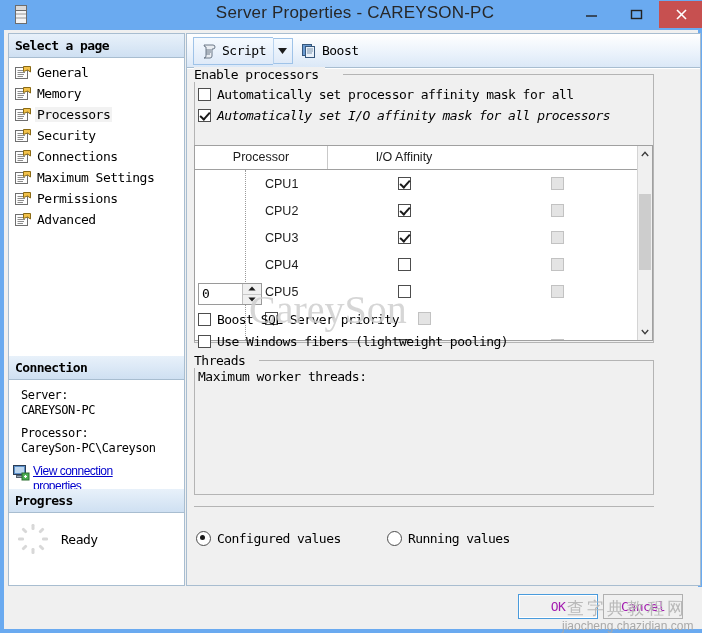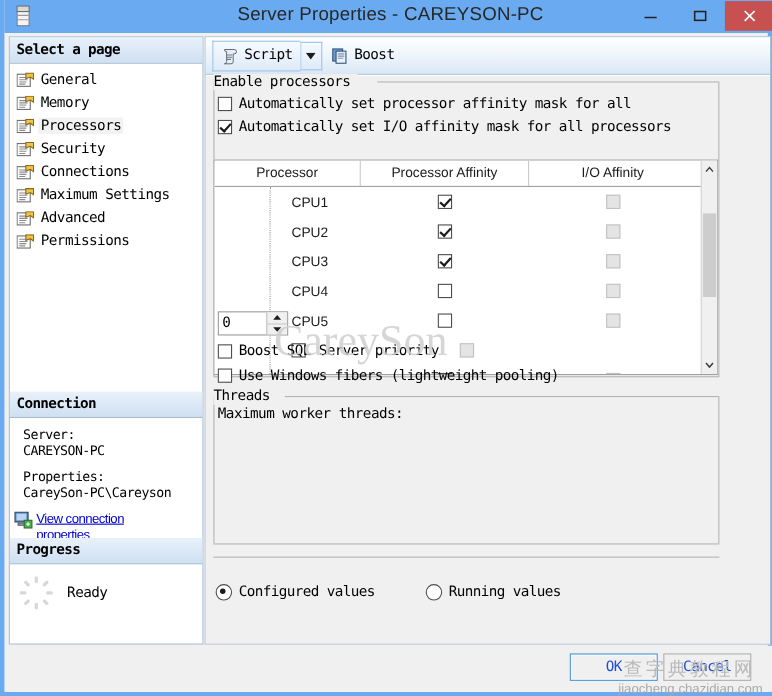--- a/index.html
+++ b/index.html
@@ -452,21 +452,21 @@
   }
   .dlg-btn {
     position: absolute;
     top: 7px;
     width: 80px;
     height: 25px;
     background: #f0f0f0;
     font-family: "DejaVu Sans Mono", monospace;
     font-size: 13px;
     letter-spacing: -0.5px;
-    color: #1d4ed8;
+    color: #a21caf;
     cursor: default;
     box-sizing: border-box;
     padding: 0;
   }
   #btn-ok {
     left: 510px;
     border: 1px solid #4a9bdc;
     box-shadow: inset 0 0 0 1px #ffffff;
   }
   #btn-cancel {
@@ -614,42 +614,42 @@
         </div>
         <div class="page-item">
           <svg class="pg-icon" viewBox="0 0 16 14">
   <rect x="0.5" y="1.5" width="12" height="11" fill="#fdfdfd" stroke="#6f6f6f"></rect>
   <line x1="2.5" y1="4.5" x2="10" y2="4.5" stroke="#8c8c8c"></line>
   <line x1="2.5" y1="6.5" x2="10" y2="6.5" stroke="#8c8c8c"></line>
   <line x1="2.5" y1="8.5" x2="9" y2="8.5" stroke="#8c8c8c"></line>
   <line x1="2.5" y1="10.5" x2="8" y2="10.5" stroke="#8c8c8c"></line>
   <path d="M8.5 0.5 L15.5 0.5 L15.5 6 L12.5 4 L8.5 5.5 Z" fill="#f2c14a" stroke="#8a6a14"></path>
 </svg>
-          <span class="page-label">Advanced</span>
+          <span class="page-label">Permissions</span>
         </div>
         <div class="page-item">
           <svg class="pg-icon" viewBox="0 0 16 14">
   <rect x="0.5" y="1.5" width="12" height="11" fill="#fdfdfd" stroke="#6f6f6f"></rect>
   <line x1="2.5" y1="4.5" x2="10" y2="4.5" stroke="#8c8c8c"></line>
   <line x1="2.5" y1="6.5" x2="10" y2="6.5" stroke="#8c8c8c"></line>
   <line x1="2.5" y1="8.5" x2="9" y2="8.5" stroke="#8c8c8c"></line>
   <line x1="2.5" y1="10.5" x2="8" y2="10.5" stroke="#8c8c8c"></line>
   <path d="M8.5 0.5 L15.5 0.5 L15.5 6 L12.5 4 L8.5 5.5 Z" fill="#f2c14a" stroke="#8a6a14"></path>
 </svg>
-          <span class="page-label">Permissions</span>
+          <span class="page-label">Advanced</span>
         </div>
       </div>
 
     <div id="connection-box">
       <div class="side-header">Connection</div>
       <div id="conn-body">
         <div>Server:</div>
         <div>CAREYSON-PC</div>
         <div class="conn-gap"></div>
-        <div>Properties:</div>
+        <div>Processor:</div>
         <div>CareySon-PC\Careyson</div>
         <div id="conn-link-row">
           <svg width="17" height="16" viewBox="0 0 17 16">
             <rect x="0.5" y="0.5" width="12" height="9" fill="#5b8fc9" stroke="#2c3e55"></rect>
             <rect x="2" y="2" width="9" height="6" fill="#bcd6ef"></rect>
             <rect x="3.5" y="10.5" width="6" height="2" fill="#9aa7b5" stroke="#55606c"></rect>
             <rect x="9" y="8" width="7" height="7" fill="#4caf50" stroke="#2d6e30"></rect>
             <path d="M11 11.5 h3 M12.5 10 v3" stroke="#fff" stroke-width="1.2"></path>
           </svg>
           <a id="conn-link">View connection properties</a>
@@ -711,29 +711,28 @@
       <div class="group-label" style="left:7px; top:-2px;">Enable processors</div>
       <div class="group-line" style="left:156px; top:5px; width:310px;"></div>
       <div class="grp-right" style="left:466px; top:5px; height:268px;"></div>
       <div class="grp-left" style="left:7px; top:5px; height:268px;"></div>
       <div class="group-line" style="left:7px; top:273px; width:460px;"></div>
 
       <div class="cb-row" style="left:11px; top:18px;">
         <span class="cb" id="cb-auto-proc"></span>
         <span class="lbl">Automatically set processor affinity mask for all</span>
       </div>
-      <div class="cb-row" style="left:11px; top:39px;">
+      <div class="cb-row" style="left:11px; top:39px;font-style:italic;">
         <span class="cb checked" id="cb-auto-io"></span>
         <span class="lbl">Automatically set I/O affinity mask for all processors</span>
       </div>
 
       <div id="proc-table">
         <div id="proc-head">
           <div class="th" id="th-proc">Processor</div>
-          <div class="th" id="th-aff">Processor Affinity</div>
           <div class="th" id="th-io">I/O Affinity</div>
         </div>
         <div id="proc-body">
           <div id="treeline"></div>
           <div id="proc-rows">
               <div class="tr">
                 <div class="td-name"><span>CPU1</span></div>
                 <div class="td-c">
                   <span class="cb checked"></span>
                 </div>

